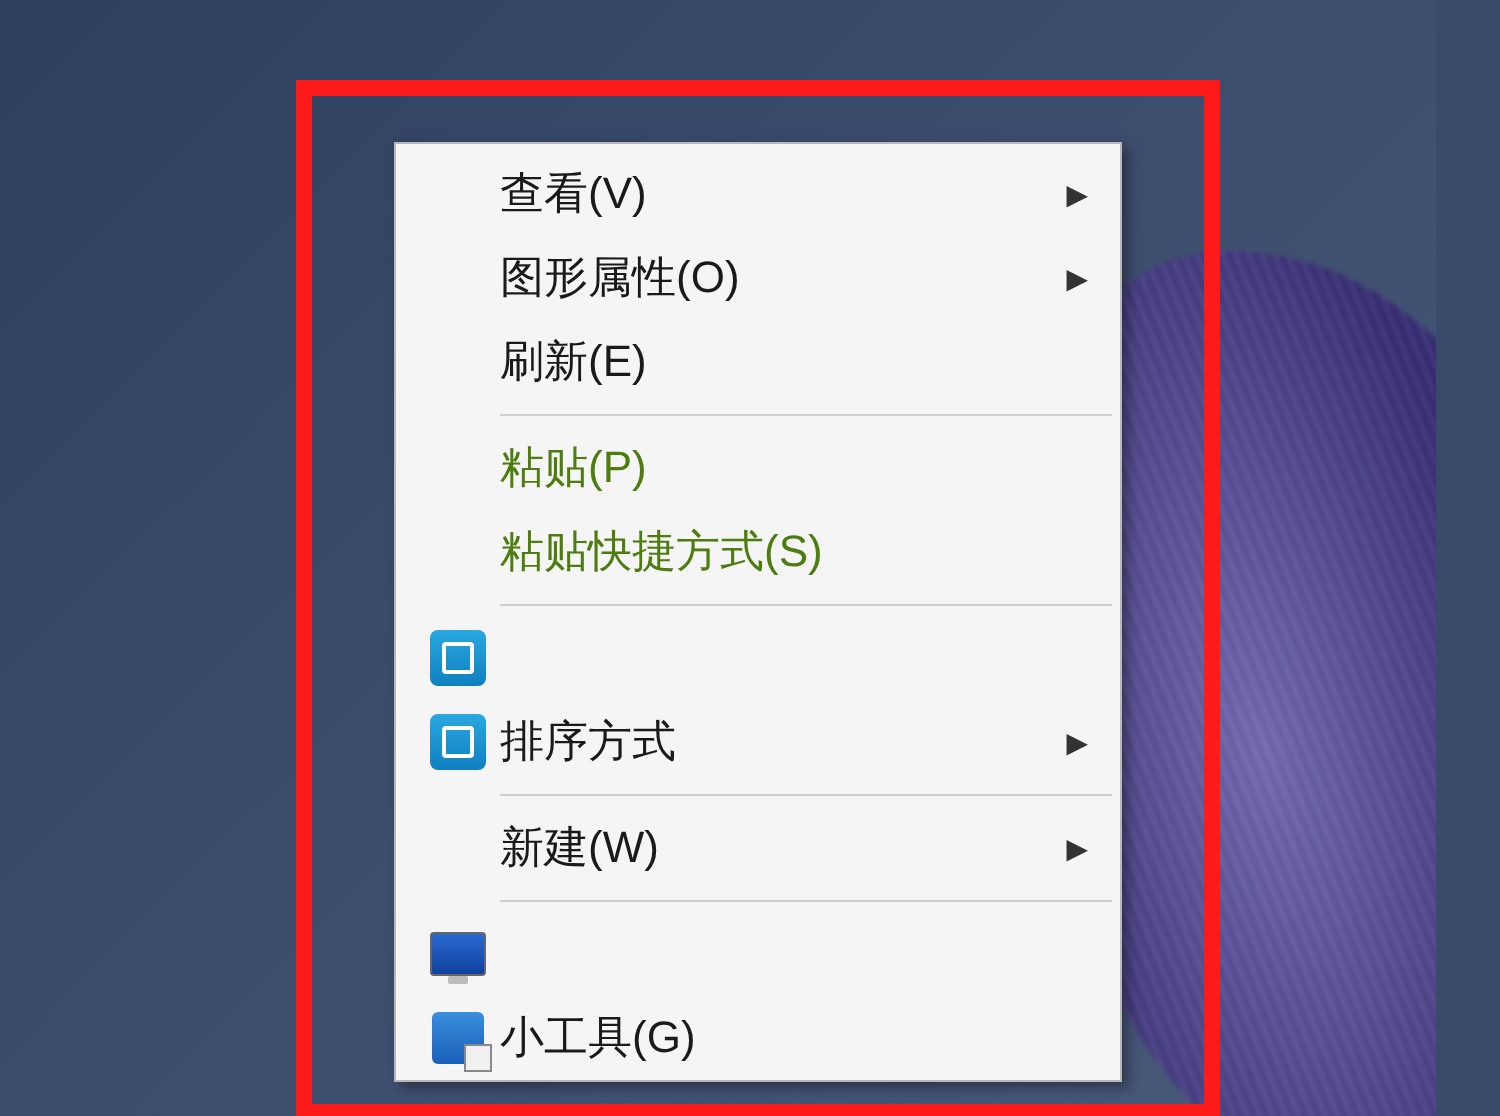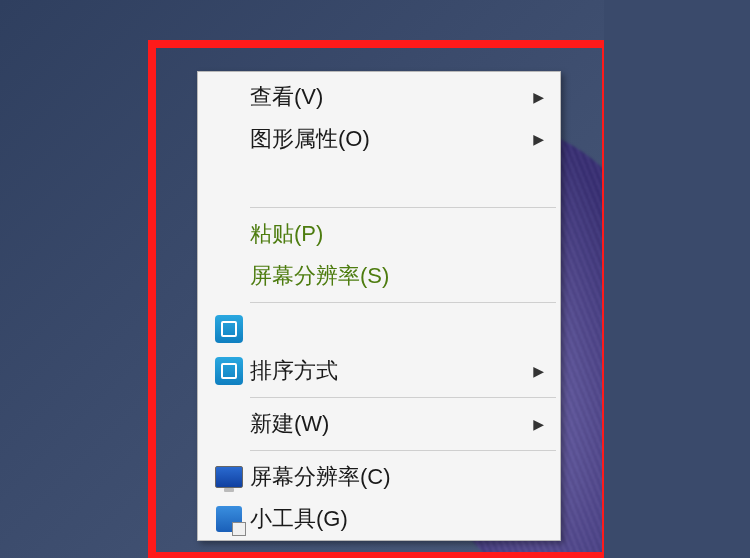--- a/index.html
+++ b/index.html
@@ -3,21 +3,21 @@
 <meta charset="utf-8">
 <style>
   * { box-sizing: border-box; margin: 0; padding: 0; }
   html, body { width: 750px; height: 558px; overflow: hidden; }
   body {
     font-family: "Microsoft YaHei", "SimSun", Arial, sans-serif;
     background: #3a4a6b;
     position: relative;
   }
   .desktop {
-    width: 604px;
+    width: 718px;
     height: 558px;
     background: linear-gradient(135deg, #2f3f5f 0%, #3a4a6b 40%, #4a5a7b 100%);
     position: relative;
     overflow: hidden;
     padding-left: 38px;
   }
   
   .wave {
     position: absolute;
     right: -80px;
@@ -151,34 +151,35 @@
     </div>
 
     <div class="menu-item">
       <span class="icon-slot"></span>
       <span class="label-slot">图形属性(O)</span>
       <span class="arrow-slot">▶</span>
     </div>
 
     <div class="menu-item">
       <span class="icon-slot"></span>
+      <span class="label-slot">刷新(E)</span>
       <span class="arrow-slot"></span>
     </div>
 
     <div class="separator"></div>
 
     <div class="menu-item disabled">
       <span class="icon-slot"></span>
       <span class="label-slot">粘贴(P)</span>
       <span class="arrow-slot"></span>
     </div>
 
     <div class="menu-item disabled">
       <span class="icon-slot"></span>
-      <span class="label-slot">屏幕分辨率(S)</span>
+      <span class="label-slot">粘贴快捷方式(S)</span>
       <span class="arrow-slot"></span>
     </div>
 
     <div class="separator"></div>
 
     <div class="menu-item">
       <span class="icon-slot">
         <span class="ico ico-intel"></span>
       </span>
       <span class="arrow-slot"></span>
@@ -199,21 +200,20 @@
       <span class="label-slot">新建(W)</span>
       <span class="arrow-slot">▶</span>
     </div>
 
     <div class="separator"></div>
 
     <div class="menu-item">
       <span class="icon-slot">
         <span class="ico-monitor"></span>
       </span>
-      <span class="label-slot">屏幕分辨率(C)</span>
       <span class="arrow-slot"></span>
     </div>
 
     <div class="menu-item">
       <span class="icon-slot">
         <span class="ico-gadget"></span>
       </span>
       <span class="label-slot">小工具(G)</span>
       <span class="arrow-slot"></span>
     </div>

